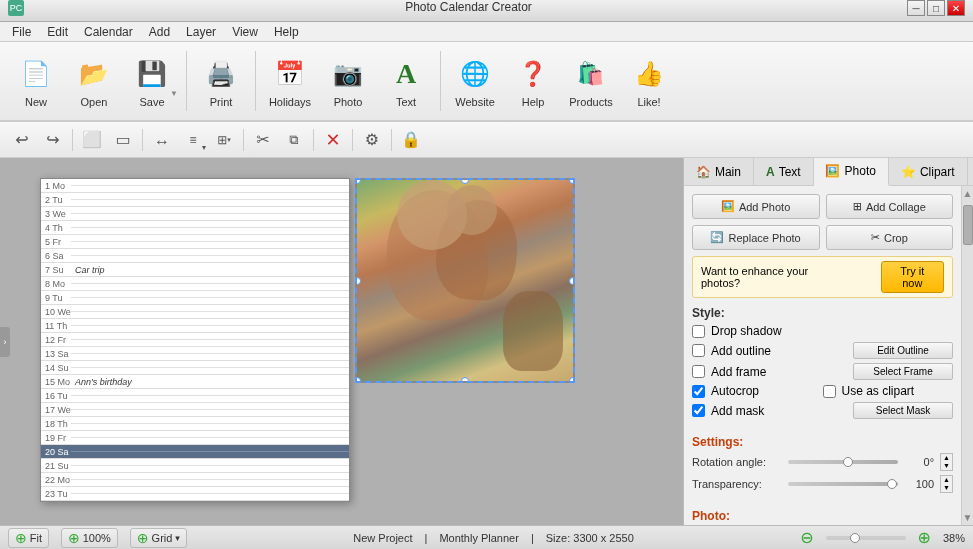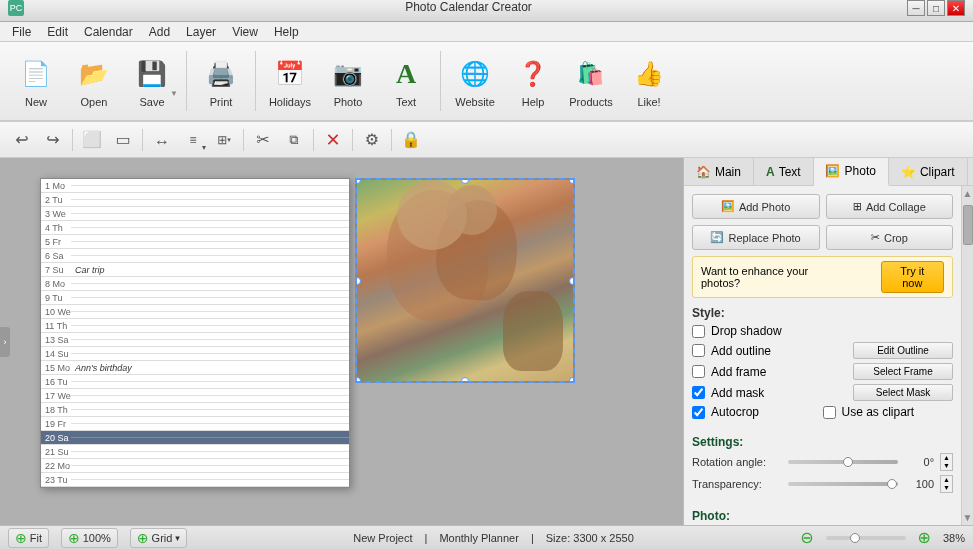--- a/index.html
+++ b/index.html
@@ -217,21 +217,21 @@
     }
     .enhance-btn {
       background: linear-gradient(to bottom, #ffd040, #ffb800);
       border: 1px solid #cc9000;
       border-radius: 3px;
       padding: 3px 8px;
       font-size: 11px;
       cursor: pointer;
     }
     .style-label { font-size: 12px; font-weight: bold; color: #333; margin-bottom: 4px; }
-    .settings-label { font-size: 12px; font-weight: bold; color: #14532d; margin: 16px 0 4px; }
+    .settings-label { font-size: 12px; font-weight: bold; color: #c2410c; margin: 16px 0 4px; }
     .setting-row {
       display: flex; align-items: center; gap: 6px; margin-bottom: 4px;
     }
     .setting-name { font-size: 11px; color: #333; width: 90px; flex-shrink: 0; }
     .setting-slider {
       flex: 1;
       height: 4px;
       background: linear-gradient(to right, #ccc 0%, #aaa 100%);
       border-radius: 2px;
       position: relative;
@@ -478,20 +478,24 @@
           </div>
         <div class="calendar-row">
             <div class="cal-day-num">10 We</div>
             <div class="cal-day-line"></div>
           </div>
         <div class="calendar-row">
             <div class="cal-day-num">11 Th</div>
             <div class="cal-day-line"></div>
           </div>
         <div class="calendar-row">
+            <div class="cal-day-num">12 Fr</div>
+            <div class="cal-day-line"></div>
+          </div>
+        <div class="calendar-row">
             <div class="cal-day-num">13 Sa</div>
             <div class="cal-day-line"></div>
           </div>
         <div class="calendar-row">
             <div class="cal-day-num">14 Su</div>
             <div class="cal-day-line"></div>
           </div>
         <div class="calendar-row">
             <div class="cal-day-num">15 Mo</div>
             <div class="cal-event-text" style="font-style:italic;">Ann's birthday</div>
@@ -628,35 +632,35 @@
           <div class="panel-row-with-btn">
             <div class="panel-checkbox-section">
               <input type="checkbox" id="cb-frame" style="">
               <label for="cb-frame">Add frame</label>
             </div>
             <button class="panel-action-btn">Select Frame</button>
           </div>
 
           <div class="panel-row-with-btn">
             <div class="panel-checkbox-section">
-              <input type="checkbox" id="cb-mask" checked="" style="">
-              <label for="cb-mask">Add mask</label>
-            </div>
-            <button class="panel-action-btn">Select Mask</button>
-          </div>
-
-          <div class="panel-row-with-btn">
-            <div class="panel-checkbox-section">
               <input type="checkbox" id="cb-autocrop" checked="" style="">
               <label for="cb-autocrop">Autocrop</label>
             </div>
             <div class="panel-checkbox-section">
               <input type="checkbox" id="cb-clipart" style="">
               <label for="cb-clipart">Use as clipart</label>
             </div>
+          </div>
+
+          <div class="panel-row-with-btn">
+            <div class="panel-checkbox-section">
+              <input type="checkbox" id="cb-mask" checked="" style="">
+              <label for="cb-mask">Add mask</label>
+            </div>
+            <button class="panel-action-btn">Select Mask</button>
           </div>
 
           <div class="settings-label">Settings:</div>
 
           <div class="setting-row">
             <div class="setting-name">Rotation angle:</div>
             <div class="setting-slider">
               <div class="slider-thumb" style="left:50%;"></div>
             </div>
             <div class="setting-value">0°</div>

